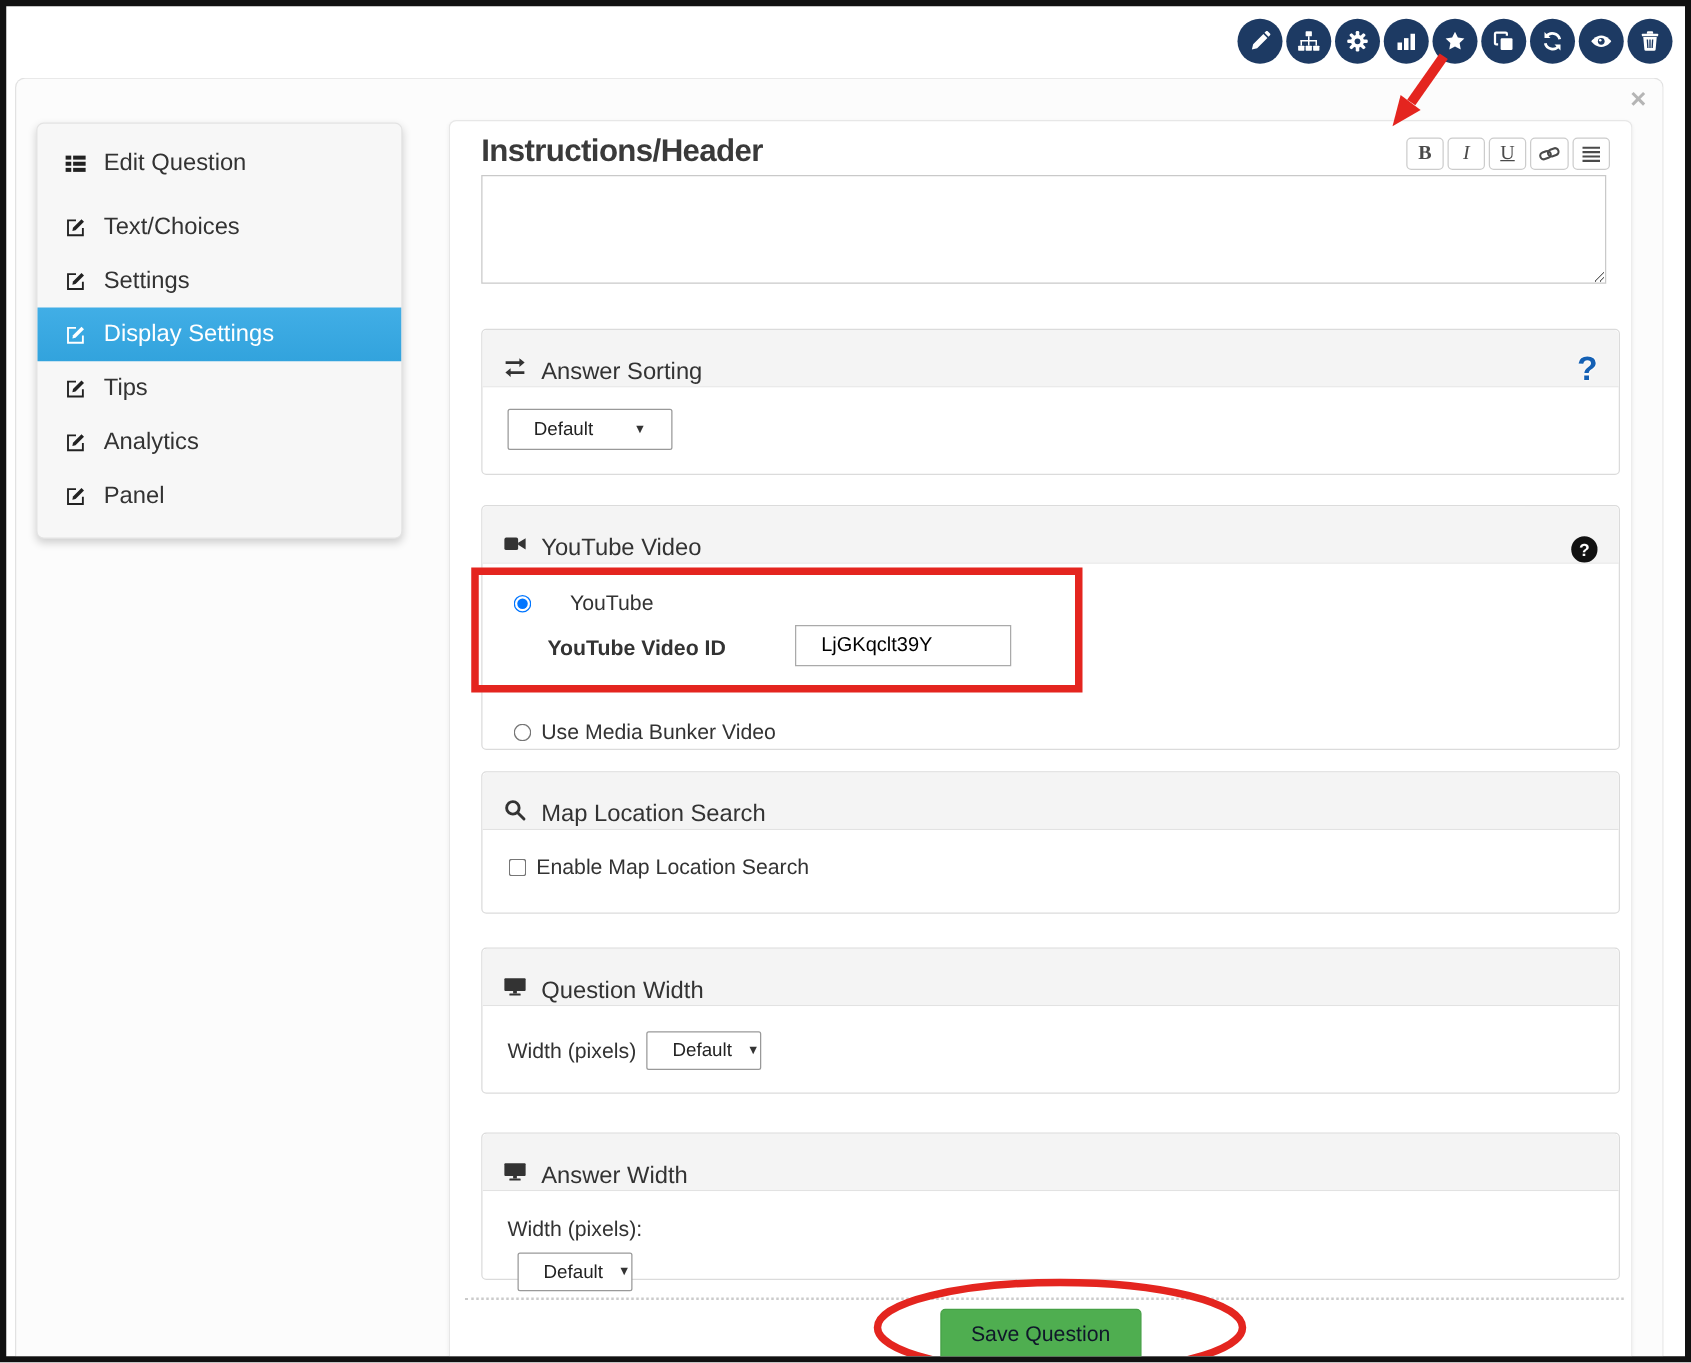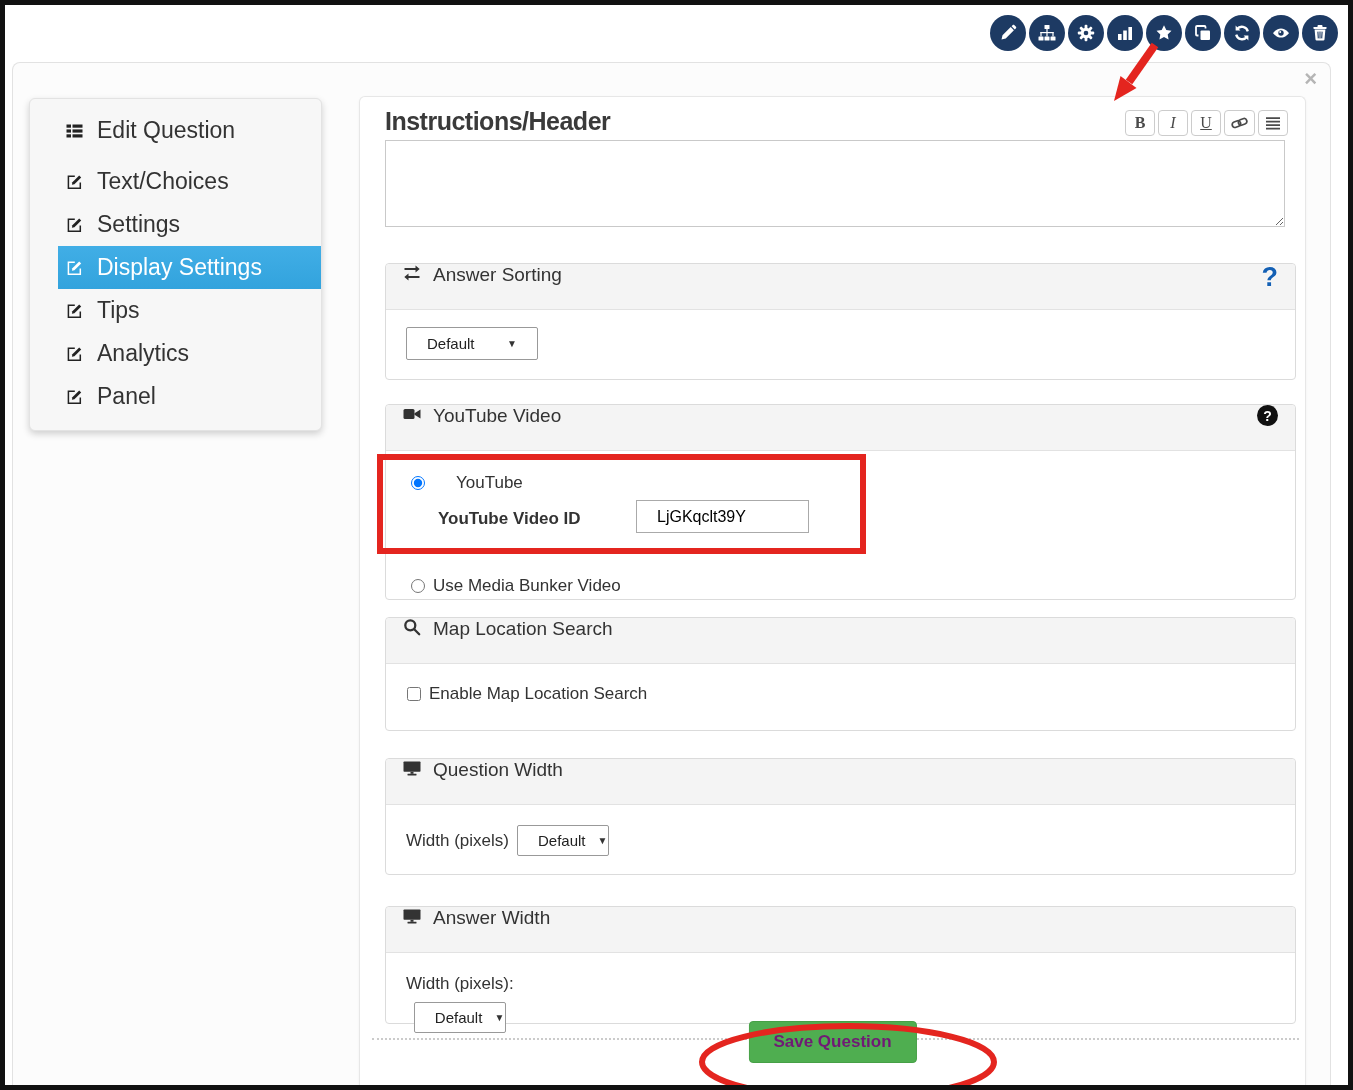--- a/index.html
+++ b/index.html
@@ -19,22 +19,22 @@
   .modal { position:absolute; left:7px; top:57px; width:1319px; bottom:0;
            background:#fcfcfc; border:1px solid #e2e2e2; border-bottom:none;
            border-radius:8px 8px 0 0; }
   .close-x { position:absolute; top:7px; right:13px; font-size:22px; line-height:18px;
              color:#b5b5b5; font-weight:bold; cursor:pointer; }
 
   
   .sidebar { position:absolute; left:16px; top:35px; width:293px; padding:10px 0 12px 0;
              background:#f7f7f7; border:1px solid #e3e3e3; border-radius:6px;
              box-shadow:0 3px 7px rgba(0,0,0,0.18); }
-  .side-item { display:flex; align-items:center; gap:13px; height:43px; padding-left:8px;
-               font-size:23px; color:#333; cursor:pointer;margin-left:28px; }
+  .side-item { display:flex; align-items:center; gap:13px; height:43px; padding-left:22px;
+               font-size:19px; color:#333; cursor:pointer; }
   .side-item.first { margin-bottom:8px; }
   .side-item .sicon { width:18px; height:17px; display:flex; align-items:center; color:#222; }
   .side-item.active { background:linear-gradient(#41aee6,#32a3dd); color:#fff; }
   .side-item.active .sicon { color:#fff; }
 
   
   .main { position:absolute; left:346px; top:33px; width:947px; bottom:0;
           background:#fff; border:1px solid #e7e7e7; border-bottom:none;
           border-radius:6px 6px 0 0; box-shadow:0 1px 3px rgba(0,0,0,0.05); }
   .main h1 { position:absolute; left:25px; top:10px; margin:0; font-size:25px;
@@ -48,21 +48,21 @@
   .tb-b { font-weight:bold; }
   .tb-i { font-style:italic; }
   .tb-u { text-decoration:underline; }
 
   .instructions-area { position:absolute; left:25px; top:43px; width:900px; height:87px;
                        border:1px solid #c9c9c9; resize:both; font-family:"Liberation Sans",sans-serif; }
 
   .panel { position:absolute; left:25px; width:911px; background:#fff;
            border:1px solid #dbdbdb; border-radius:4px; }
   .panel-header { height:46px; background:#f4f4f4; border-bottom:1px solid #e2e2e2;
-                  border-radius:4px 4px 0 0; display:flex; align-items:flex-start;
+                  border-radius:4px 4px 0 0; display:flex; align-items:flex-end;
                   padding:0 17px; gap:12px; font-size:19px; color:#333; }
   .panel-body { position:relative; }
   .help-blue { margin-left:auto; font-size:27px; font-weight:bold; color:#1460b4;
                text-shadow:0 0 2px #fff,0 0 2px #fff; cursor:pointer; line-height:1; }
   .help-dark { margin-left:auto; width:21px; height:21px; border-radius:50%; background:#111;
                color:#fff; font-size:14px; font-weight:bold; display:flex; align-items:center;
                justify-content:center; cursor:pointer; }
 
   .select-box { display:inline-flex; align-items:center; justify-content:space-between;
                 background:#fff; border:1px solid #999; border-radius:2px; height:33px;
@@ -76,23 +76,23 @@
 
   .yt-id-label { position:absolute; left:52px; top:58px; font-size:17px; font-weight:bold; }
   .yt-id-input { position:absolute; left:250px; top:49px; width:173px; height:33px;
                  border:1px solid #aaa; font-size:16px; padding:0 20px;
                  font-family:"Liberation Sans",sans-serif; }
 
   .width-row .select-box { height:31px; width:92px; }
 
   .dashed-sep { position:absolute; left:12px; top:941px; width:927px; border:none;
                 border-top:2px dotted #cbcbcb; margin:0; }
-  .save-btn { position:absolute; top:924px; left:50%; transform:translateX(-50%);
+  .save-btn { position:absolute; top:950px; left:50%; transform:translateX(-50%);
               background:#4fae50; border:1px solid #46a046; border-radius:4px;
-              color:#701a75; font-size:17px; font-weight:bold; padding:10px 24px;
+              color:#0f172a; font-size:17px; font-weight:normal; padding:10px 24px;
               cursor:pointer; font-family:"Liberation Sans",sans-serif; }
 
   .annot { position:absolute; left:0; top:0; width:1343px; height:1080px;
            pointer-events:none; z-index:60; }
 </style>
 </head>
 <body>
 
 <div class="screen">
 

